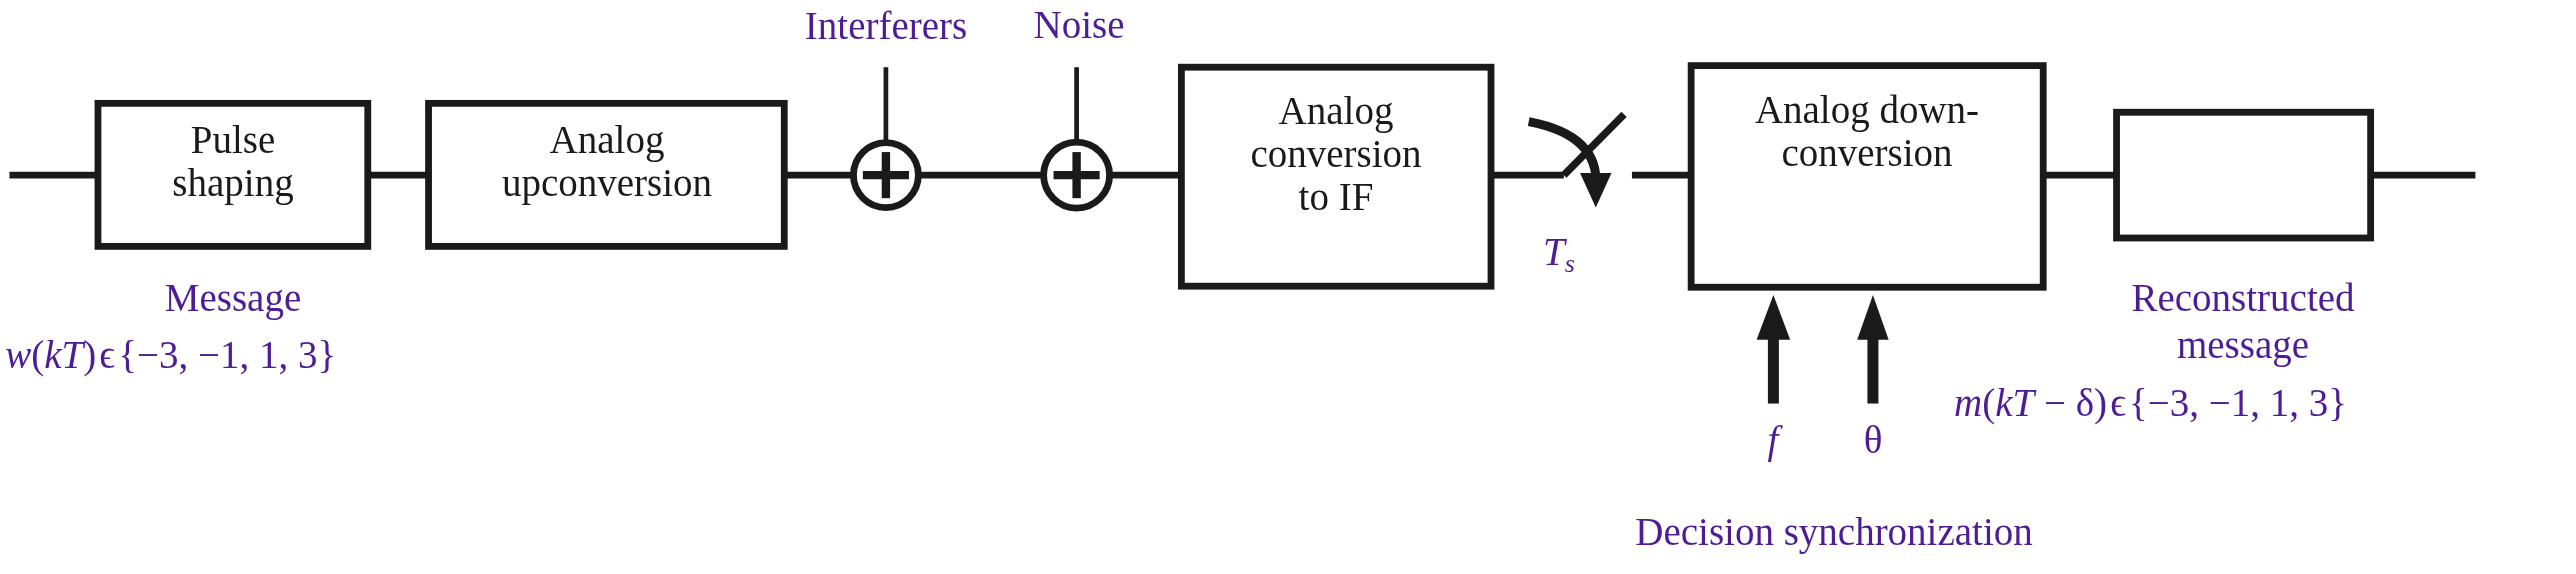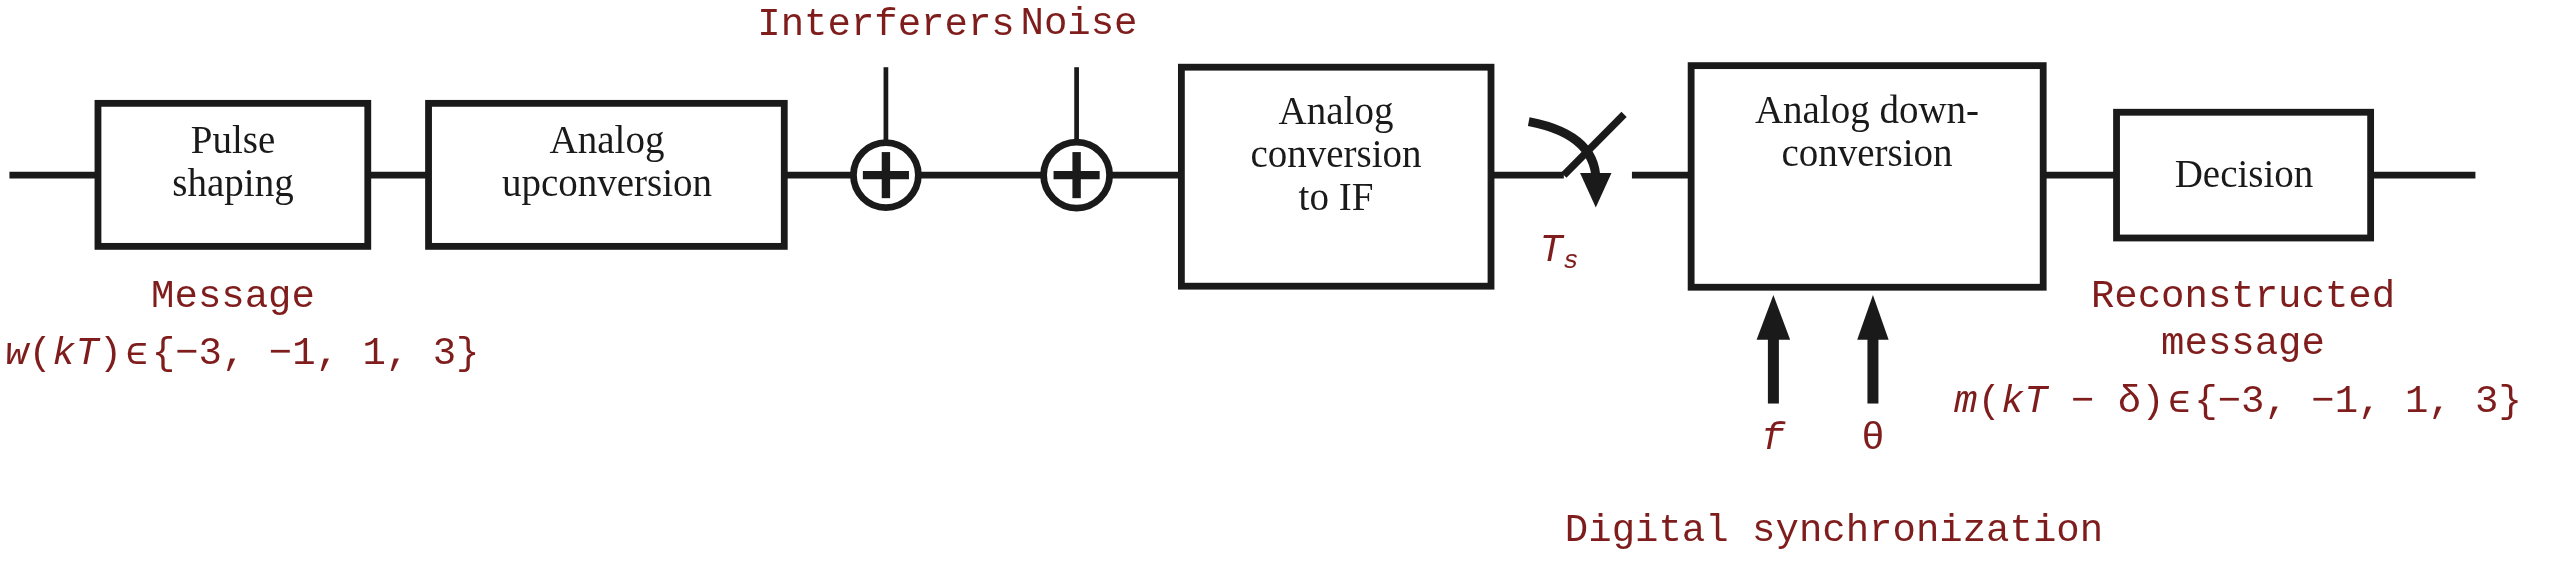--- a/index.html
+++ b/index.html
@@ -19,24 +19,24 @@
   }
   #diagram-svg {
     position: absolute;
     left: 0;
     top: 0;
     width: 2576px;
     height: 575px;
   }
   .lbl {
     position: absolute;
-    color: #7f1d1d;
+    color: #4c1d95;
     line-height: 1.06;
     white-space: nowrap;
-    font-family: Liberation Mono, monospace;
+    font-family: Liberation Serif, serif;
   }
   .block-label {
     position: absolute;
     text-align: center;
     line-height: 1.1;
     font-size: 39px;
     white-space: nowrap;
     font-family: "Liberation Serif", "DejaVu Serif", serif;
     color: #1a1a1a;
   }
@@ -117,43 +117,40 @@
     <div>Analog</div>
     <div>conversion</div>
     <div>to IF</div>
   </div>
 
   <div class="block-label" style="left:1691px; top:89px; width:352px;">
     <div>Analog down-</div>
     <div>conversion</div>
   </div>
 
-  <div class="block-label" style="left:2117px; top:153px; width:254px;">
-    <div>Decision</div>
-  </div>
 
   <div class="lbl ctr" style="left:886px; top:5.2px; font-size:39px;">Interferers</div>
 
   <div class="lbl ctr" style="left:1079px; top:4px; font-size:39px;">Noise</div>
 
   <div class="lbl ctr" style="left:1559px; top:231px; font-size:39px;">
     <span class="italic">T</span><span class="italic" style="font-size:26px; vertical-align:-0.28em;">s</span>
   </div>
 
   <div class="lbl ctr" style="left:233px; top:277px; font-size:39px;">Message</div>
 
   <div class="lbl" style="left:5.2px; top:334px; font-size:39px;">
     <span class="italic">w</span><span>(</span><span class="italic">kT</span><span>)</span><span style="padding:0 3.1px;">ϵ</span><span>{−3, −1, 1, 3}</span>
   </div>
 
   <div class="lbl ctr italic" style="left:1773px; top:419px; font-size:39px;">f</div>
 
   <div class="lbl ctr" style="left:1873px; top:419px; font-size:39px;">θ</div>
 
-  <div class="lbl ctr" style="left:1834px; top:511px; font-size:39px;">Digital synchronization</div>
+  <div class="lbl ctr" style="left:1834px; top:511px; font-size:39px;">Decision synchronization</div>
 
   <div class="lbl ctr" style="left:2243px; top:277px; font-size:39px;text-align:right;">Reconstructed</div>
 
   <div class="lbl ctr" style="left:2243px; top:324px; font-size:39px;">message</div>
 
   <div class="lbl" style="left:1954px; top:382px; font-size:39px;">
     <span class="italic">m</span><span>(</span><span class="italic">kT</span><span> − </span><span>δ</span><span>)</span><span style="padding:0 3.1px;">ϵ</span><span>{−3, −1, 1, 3}</span>
   </div>
 
 </div>

